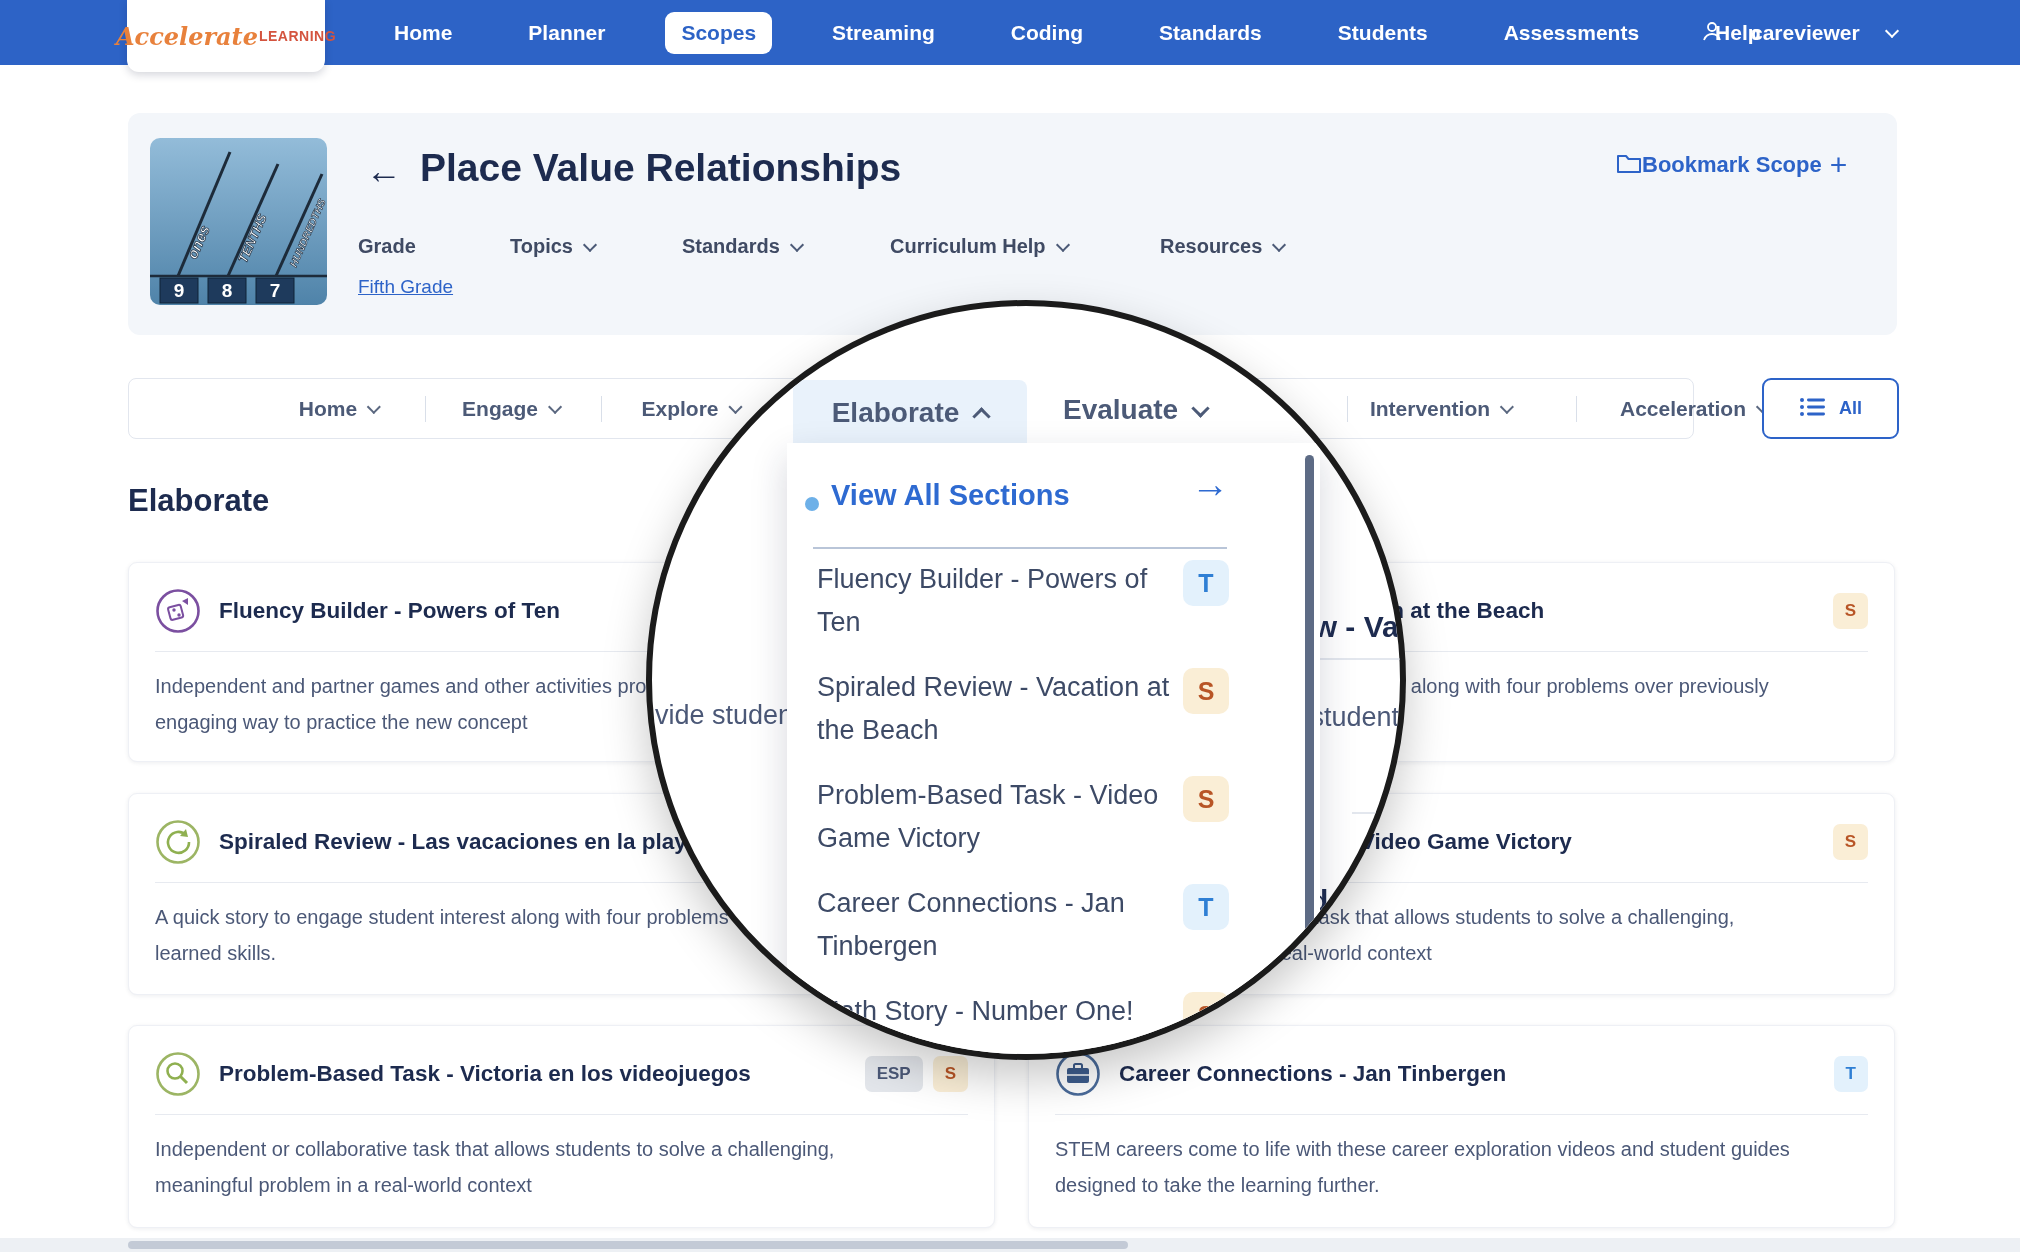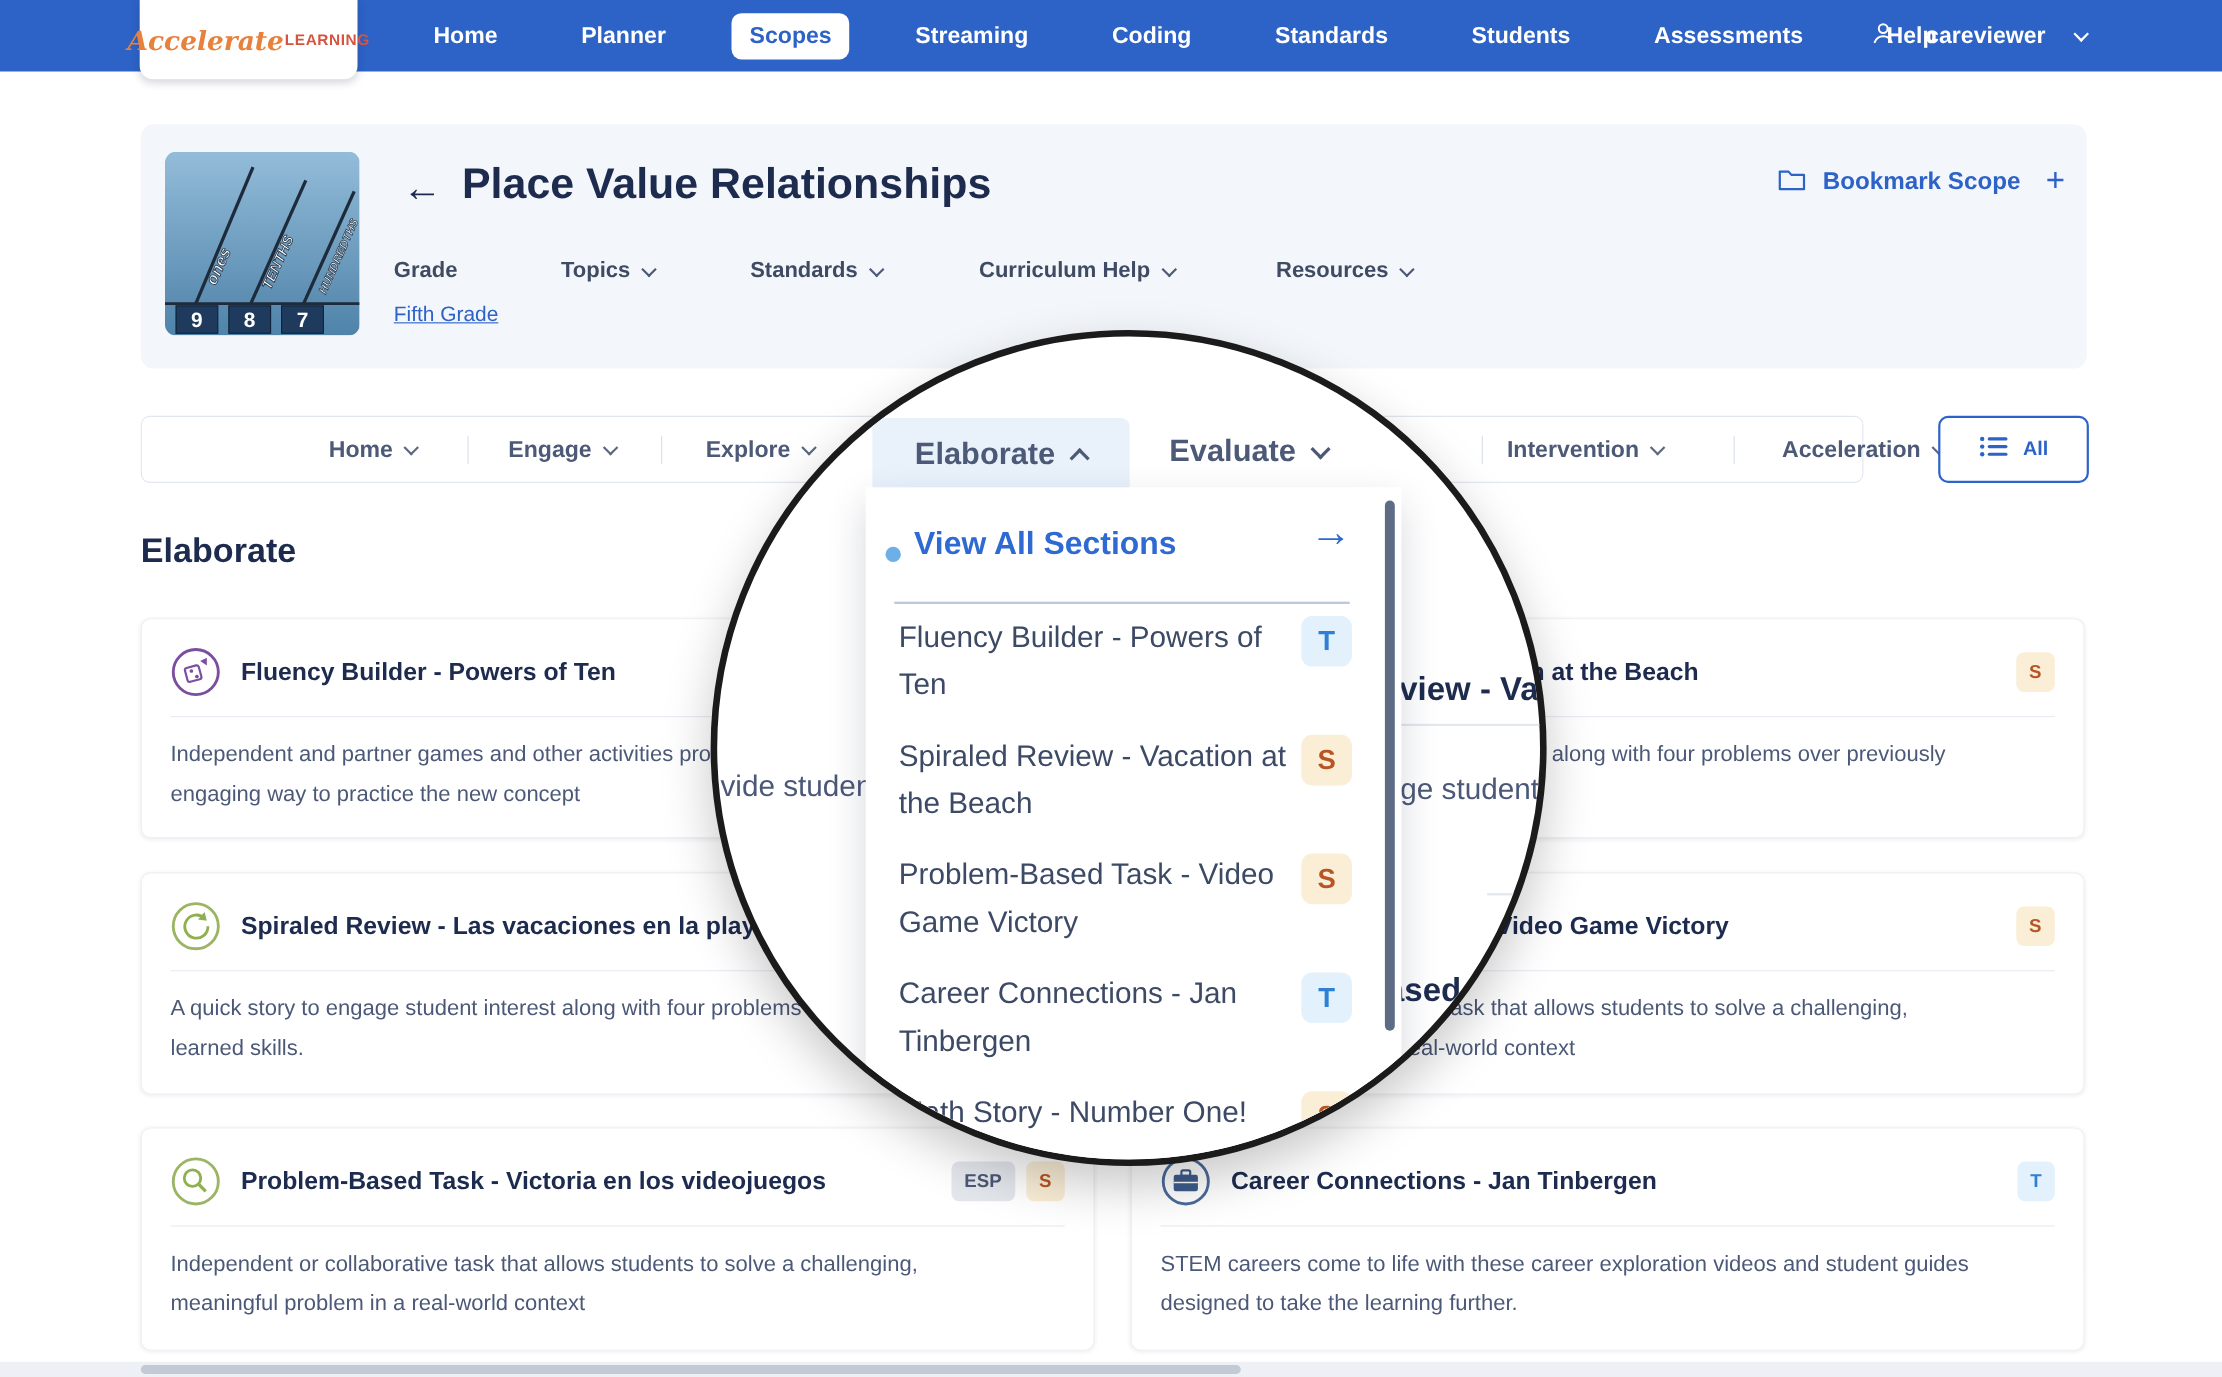--- a/index.html
+++ b/index.html
@@ -26,21 +26,21 @@
 
   
   .scope-panel { position:absolute; left:128px; top:113px; width:1769px; height:222px; background:#f3f6fa; border-radius:12px; }
   .thumb { position:absolute; left:150px; top:138px; width:177px; height:167px; border-radius:10px; overflow:hidden; }
   .back-arrow { position:absolute; left:366px; top:150px; font-size:36px; color:#1d2b4f; cursor:pointer; }
   .page-title { position:absolute; left:420px; top:146px; font-size:39px; font-weight:800; color:#1d2b4f; }
   .filter { position:absolute; top:235px; display:flex; align-items:center; gap:12px; color:#3f4a63;
             font-size:20px; font-weight:700; cursor:pointer; }
   .filter .chv { border-color:#4c5a77; }
   .grade-link { position:absolute; left:358px; top:276px; font-size:19px; color:#2d63c8; text-decoration:underline; cursor:pointer; }
-  .bookmark { position:absolute; left:1616px; top:148px; display:flex; align-items:center; gap:15px; cursor:pointer; }
+  .bookmark { position:absolute; left:1616px; top:148px; display:flex; align-items:center; cursor:pointer; }
   .bookmark .bm-label { color:#2d63c8; font-size:22px; font-weight:700; }
   .bookmark .plus { color:#2d63c8; font-size:30px; font-weight:400; margin-left:8px; }
 
   
   .tabbar { position:absolute; left:128px; top:378px; width:1566px; height:61px; background:#fff;
             border:1px solid #e2e6ee; border-radius:8px; }
   .tab { position:absolute; top:0; height:59px; display:flex; align-items:center; gap:12px; transform:translateX(-50%);
          color:#4c5a77; font-size:21px; font-weight:700; cursor:pointer; white-space:nowrap; }
   .tab .chv { border-color:#5b6880; }
   .tab-sep { position:absolute; top:17px; width:1px; height:26px; background:#d9dfe9; }
@@ -72,21 +72,21 @@
   .lens { position:absolute; left:646px; top:300px; width:760px; height:760px; border:6px solid #1b1b1b;
           border-radius:50%; background:#fff; overflow:hidden; z-index:50; box-shadow:0 18px 45px rgba(0,0,0,.22); }
   .lens-tab-active { position:absolute; left:141px; top:74px; width:234px; height:66px; background:#e9f2fb;
                      border-radius:8px 8px 0 0; display:flex; align-items:center; justify-content:center; gap:16px;
                      color:#4c5a77; font-size:28px; font-weight:700; cursor:pointer; }
   .lens-tab { position:absolute; left:411px; top:88px; display:flex; align-items:center; gap:16px;
               color:#4c5a77; font-size:28px; font-weight:700; cursor:pointer; }
   .lens-frag { position:absolute; color:#4b5877; font-size:27px; white-space:nowrap; z-index:1; }
   .lens-frag.boldfrag { color:#1d2b4f; font-size:30px; font-weight:700; }
   .lens-line { position:absolute; height:2px; background:#e3e7ee; z-index:1; }
-  .dropdown { position:absolute; left:135px; top:137px; width:487px; height:611px; background:#fff;
+  .dropdown { position:absolute; left:135px; top:137px; width:533px; height:611px; background:#fff;
               box-shadow:0 14px 34px rgba(25,35,65,.18); z-index:2; }
   .dd-bullet { position:absolute; left:18px; top:54px; width:14px; height:14px; border-radius:50%; background:#6db0e8; }
   .dd-viewall { position:absolute; left:44px; top:36px; font-size:29px; font-weight:600; color:#2e6ad1; cursor:pointer; }
   .dd-arrow { position:absolute; left:404px; top:20px; font-size:38px; color:#2e6ad1; }
   .dd-divider { position:absolute; left:26px; top:104px; width:414px; height:2px; background:#b9c5d8; }
   .dd-item { position:absolute; left:0; width:460px; height:104px; cursor:pointer; }
   .dd-item .dd-label { position:absolute; left:30px; top:0; width:370px; font-size:27px; color:#3d4a66; line-height:1.6; }
   .dd-badge { position:absolute; left:396px; top:2px; width:46px; height:46px; border-radius:10px;
               display:flex; align-items:center; justify-content:center; font-size:25px; font-weight:700; }
   .dd-badge.t { background:#e3f1fc; color:#2f7fd4; }

